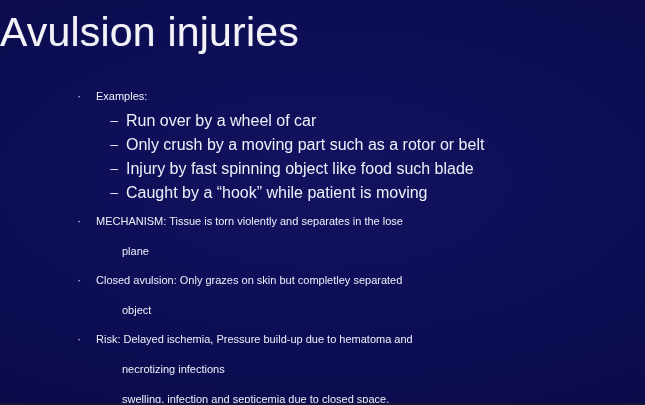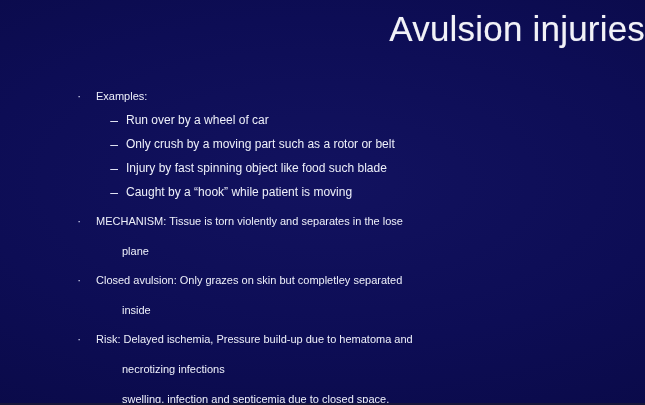--- a/index.html
+++ b/index.html
@@ -55,22 +55,22 @@
       radial-gradient(circle 0.6px at 47px 131px, rgba(150,160,225,.30) 60%, transparent 61%),
       radial-gradient(circle 0.6px at 160px 74px, rgba(140,150,215,.38) 60%, transparent 61%);
     background-size: 173px 151px;
   }
 
   #title {
     position: absolute;
     top: 9px;
     left: 0;
     width: 645px;
-    text-align: right;
-    font-size: 35px;
+    text-align: left;
+    font-size: 41px;
     font-weight: 300;
     letter-spacing: 0.2px;
     color: #f2f2f7;
     text-shadow: 0 0 1px rgba(190,195,235,.5);
     white-space: nowrap;
   }
 
   #body-content {
     position: absolute;
     top: 82px;
@@ -121,21 +121,21 @@
     width: 56px;
     font-size: 14px;
     line-height: 19px;
     color: #dfe2f2;
     text-align: right;
     padding-right: 8px;
     box-sizing: border-box;
   }
   .lvl2 .btext {
     flex: 1 1 auto;
-    font-size: 12px;
+    font-size: 16px;
     line-height: 19px;
   }
 
   .group-gap { height: 5px; }
 </style>
 </head>
 <body>
 
 <div id="slide">
 
@@ -180,21 +180,21 @@
         <span class="wrap">plane</span>
       </span>
     </div>
 
     <div class="group-gap"></div>
 
     <div class="bullet-row lvl1">
       <span class="marker">·</span>
       <span class="btext">
         <span>Closed avulsion: Only grazes on skin but completley separated</span>
-        <span class="wrap">inside</span>
+        <span class="wrap">object</span>
       </span>
     </div>
 
     <div class="group-gap"></div>
 
     <div class="bullet-row lvl1">
       <span class="marker">·</span>
       <span class="btext">
         <span>Risk: Delayed ischemia, Pressure build-up due to hematoma and</span>
         <span class="wrap">necrotizing infections</span>

